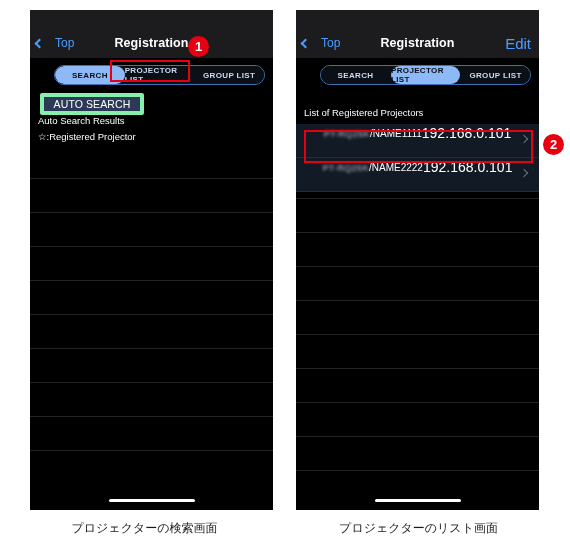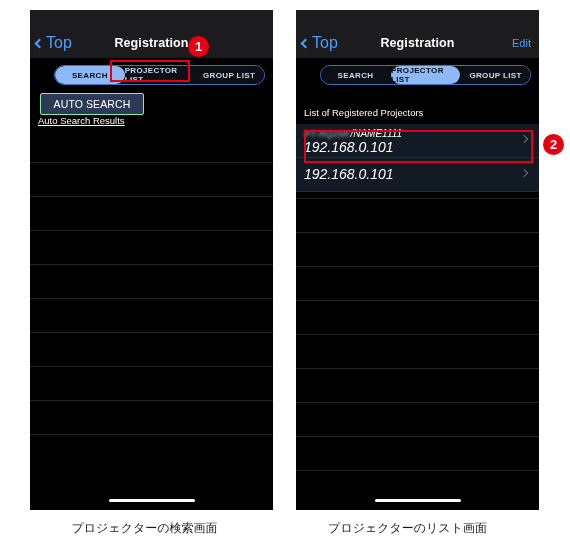--- a/index.html
+++ b/index.html
@@ -37,23 +37,23 @@
     background: #1c1c1e;
     position: relative;
     display: flex;
     align-items: center;
   }
   .nav-back {
     position: absolute;
     left: 6px;
     display: flex;
     align-items: center;
-    gap: 1px;
+    gap: 10px;
     color: #4a9eff;
-    font-size: 16px;
+    font-size: 12px;
   }
   .chev-left {
     display: inline-block;
     width: 7px; height: 7px;
     border-left: 2px solid #4a9eff;
     border-bottom: 2px solid #4a9eff;
     transform: rotate(45deg);
     margin-right: 2px;
   }
   .nav-title {
@@ -61,21 +61,21 @@
     text-align: center;
     color: #ffffff;
     font-size: 12.5px;
     font-weight: bold;
     letter-spacing: .1px;
   }
   .nav-edit {
     position: absolute;
     right: 8px;
     color: #4a9eff;
-    font-size: 11px;
+    font-size: 15px;
   }
 
   
   .segwrap {
     padding: 7px 8px 0 24px;
     background: #000;
   }
   .segment {
     display: flex;
     border: 1px solid #3f6fb5;
@@ -105,36 +105,35 @@
   
   .btnrow {
     display: flex;
     justify-content: space-between;
     padding: 8px 10px 0 10px;
   }
   .abtn {
     width: 104px;
     height: 22px;
     background: #2d3a57;
-    border: 1px solid #86efac;
+    border: 4px solid #86efac;
     border-radius: 2px;
     color: #ffffff;
     font-size: 10.5px;
     display: flex;
     align-items: center;
     justify-content: center;
     letter-spacing: .1px;
   }
 
   
   .section-label {
     color: #ffffff;
     font-size: 9.5px;
     padding: 0 8px 0 8px;
-    text-decoration: underline;
   }
   .section-label.sub { padding-top: 5px; }
   .list-caption {
     color: #ffffff;
     font-size: 9.5px;
     padding: 22px 8px 6px 8px;
   }
 
   
   .rows { margin-top: 36px; }
@@ -146,23 +145,22 @@
   }
 
   
   .prow {
     height: 34px;
     background: #121a26;
     border-bottom: 1px solid #262c36;
     position: relative;
     padding: 3px 8px;
     display: flex;
-    flex-direction: column;
+    flex-direction: row;
     justify-content: center;
-    font-style: italic;
   }
   .prow .line1 {
     font-size: 10px;
     color: #ffffff;
     display: flex;
     align-items: baseline;
     line-height: 13px;
   }
   .prow .model {
     color: #8d939c;
@@ -228,21 +226,21 @@
   .caption {
     position: absolute;
     top: 520px;
     width: 243px;
     text-align: center;
     color: #1a1a1a;
     font-size: 12px;
     font-family: "DejaVu Sans", sans-serif;
   }
   #caption-left  { left: 23px; }
-  #caption-right { left: 286px; }
+  #caption-right { left: 297px; }
 </style>
 </head>
 <body>
 
 <div class="stage">
 
   <div class="phone" id="phone-left">
 
     <div class="statusbar"></div>
 
@@ -260,20 +258,21 @@
         <div class="seg">PROJECTOR LIST</div>
         <div class="seg">GROUP LIST</div>
       </div>
     </div>
 
     <div class="btnrow">
       <div class="abtn">AUTO SEARCH</div>
     </div>
 
     <div class="section-label">Auto Search Results</div>
+    <div class="section-label sub">☆:Registered Projector</div>
 
     <div class="rows">
       <div class="erow"></div>
       <div class="erow"></div>
       <div class="erow"></div>
       <div class="erow"></div>
       <div class="erow"></div>
       <div class="erow"></div>
       <div class="erow"></div>
       <div class="erow"></div>
@@ -309,20 +308,24 @@
     <div>
       <div class="prow">
         <div class="line1">
           <span class="model">PT-RQ25K</span>
           <span>/NAME1111</span>
         </div>
         <div class="line2">192.168.0.101</div>
         <span class="chev-right"></span>
       </div>
       <div class="prow">
+        <div class="line1">
+          <span class="model">PT-RQ25K</span>
+          <span>/NAME2222</span>
+        </div>
         <div class="line2">192.168.0.101</div>
         <span class="chev-right"></span>
       </div>
     </div>
 
     <div class="rows">
       <div class="erow"></div>
       <div class="erow"></div>
       <div class="erow"></div>
       <div class="erow"></div>

